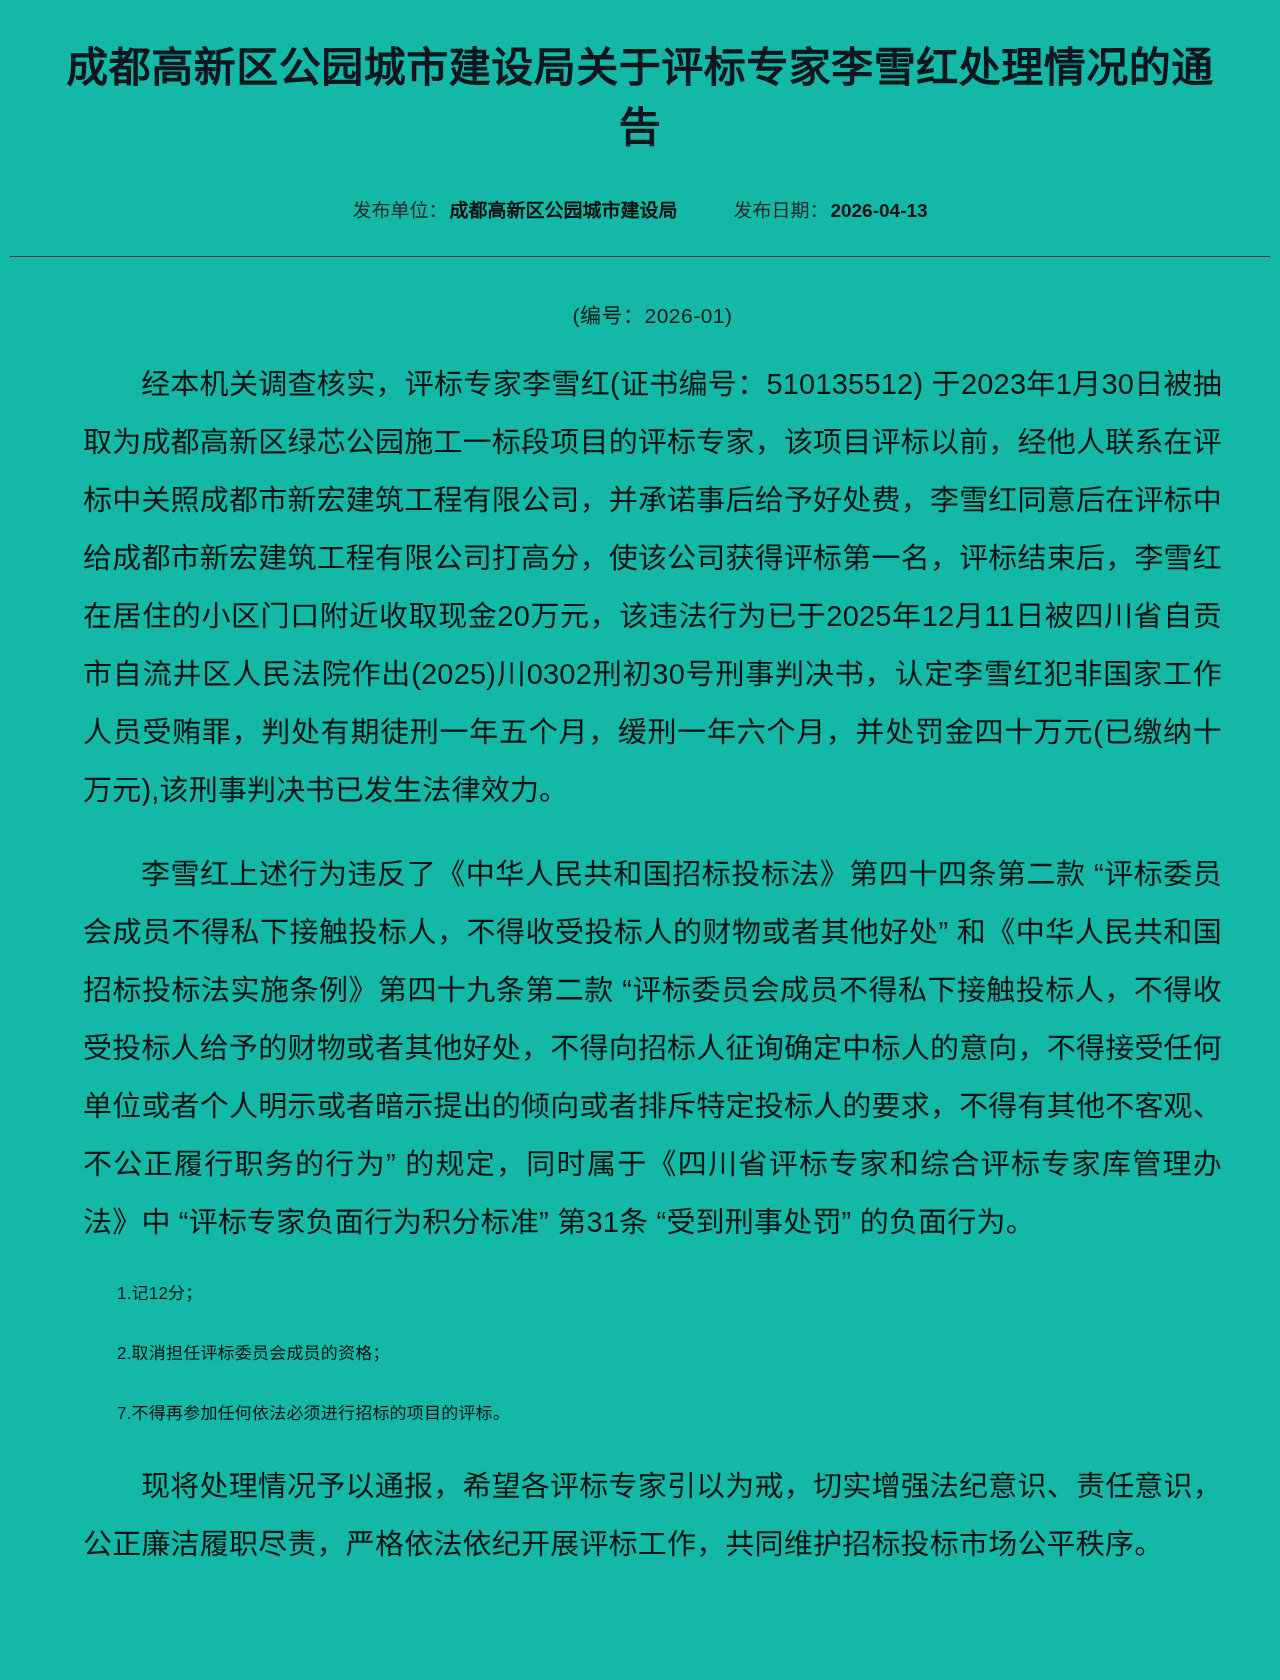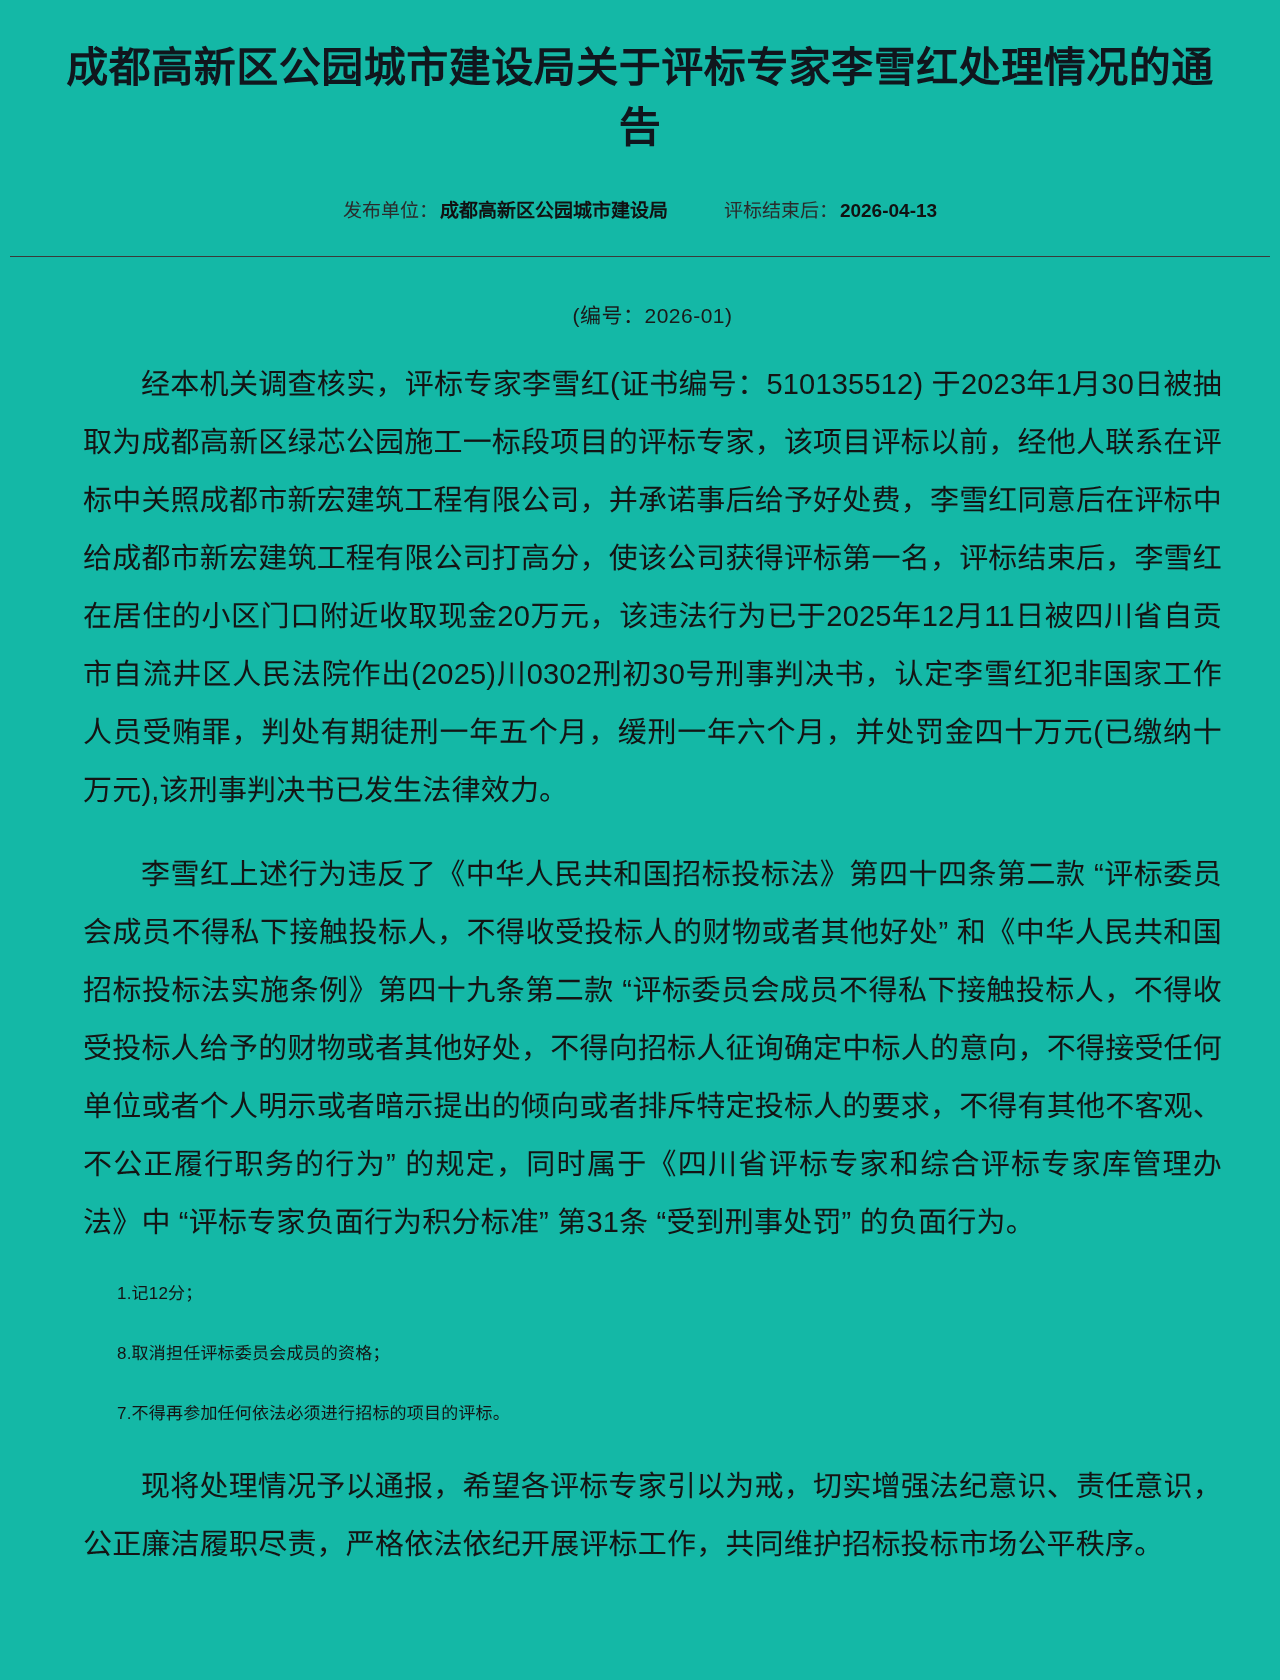--- a/index.html
+++ b/index.html
@@ -149,39 +149,39 @@
 <div class="page">
 
   <h1 class="doc-title">成都高新区公园城市建设局关于评标专家李雪红处理情况的通告</h1>
 
   <div class="meta-row">
     <span class="meta-item">
       <span class="meta-label">发布单位：</span>
       <span class="meta-value">成都高新区公园城市建设局</span>
     </span>
     <span class="meta-item">
-      <span class="meta-label">评标结束后：</span>
+      <span class="meta-label">发布日期：</span>
       <span class="meta-value">2026-04-13</span>
     </span>
   </div>
 
   <hr class="divider">
 
   <div class="doc-body">
 
     <p class="doc-number">(编号：2026-01)</p>
 
     <p class="para">经本机关调查核实，评标专家李雪红(证书编号：510135512) 于2023年1月30日被抽取为成都高新区绿芯公园施工一标段项目的评标专家，该项目评标以前，经他人联系在评标中关照成都市新宏建筑工程有限公司，并承诺事后给予好处费，李雪红同意后在评标中给成都市新宏建筑工程有限公司打高分，使该公司获得评标第一名，评标结束后，李雪红在居住的小区门口附近收取现金20万元，该违法行为已于2025年12月11日被四川省自贡市自流井区人民法院作出(2025)川0302刑初30号刑事判决书，认定李雪红犯非国家工作人员受贿罪，判处有期徒刑一年五个月，缓刑一年六个月，并处罚金四十万元(已缴纳十万元),该刑事判决书已发生法律效力。</p>
 
     <p class="para">李雪红上述行为违反了《中华人民共和国招标投标法》第四十四条第二款 “评标委员会成员不得私下接触投标人，不得收受投标人的财物或者其他好处” 和《中华人民共和国招标投标法实施条例》第四十九条第二款 “评标委员会成员不得私下接触投标人，不得收受投标人给予的财物或者其他好处，不得向招标人征询确定中标人的意向，不得接受任何单位或者个人明示或者暗示提出的倾向或者排斥特定投标人的要求，不得有其他不客观、不公正履行职务的行为” 的规定，同时属于《四川省评标专家和综合评标专家库管理办法》中 “评标专家负面行为积分标准” 第31条 “受到刑事处罚” 的负面行为。</p>
 
 
     <p class="list-item">1.记12分；</p>
 
-    <p class="list-item">8.取消担任评标委员会成员的资格；</p>
+    <p class="list-item">2.取消担任评标委员会成员的资格；</p>
 
     <p class="list-item">7.不得再参加任何依法必须进行招标的项目的评标。</p>
 
     <p class="para">现将处理情况予以通报，希望各评标专家引以为戒，切实增强法纪意识、责任意识，公正廉洁履职尽责，严格依法依纪开展评标工作，共同维护招标投标市场公平秩序。</p>
 
     <div class="signature">
       <div class="sig-line">成都高新区公园城市建设局</div>
       <div class="sig-line">2026年4月9日</div>
     </div>
 

